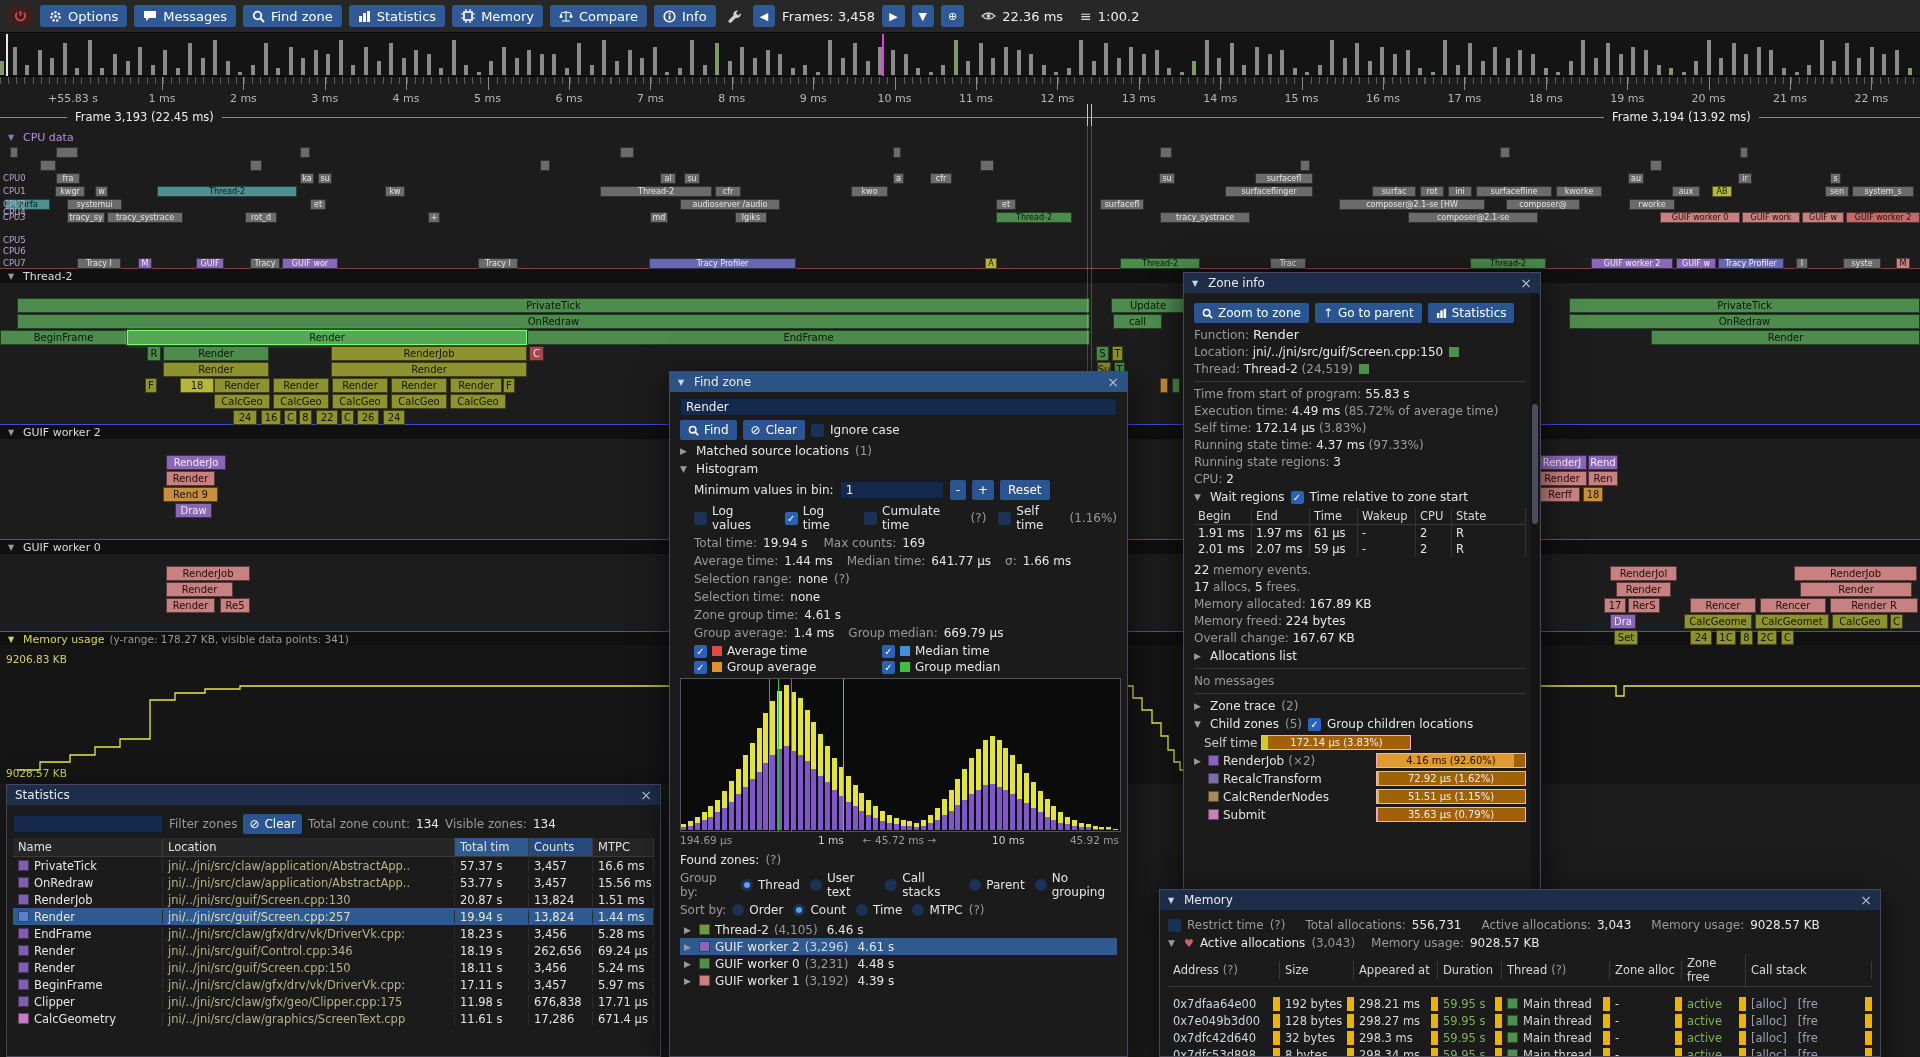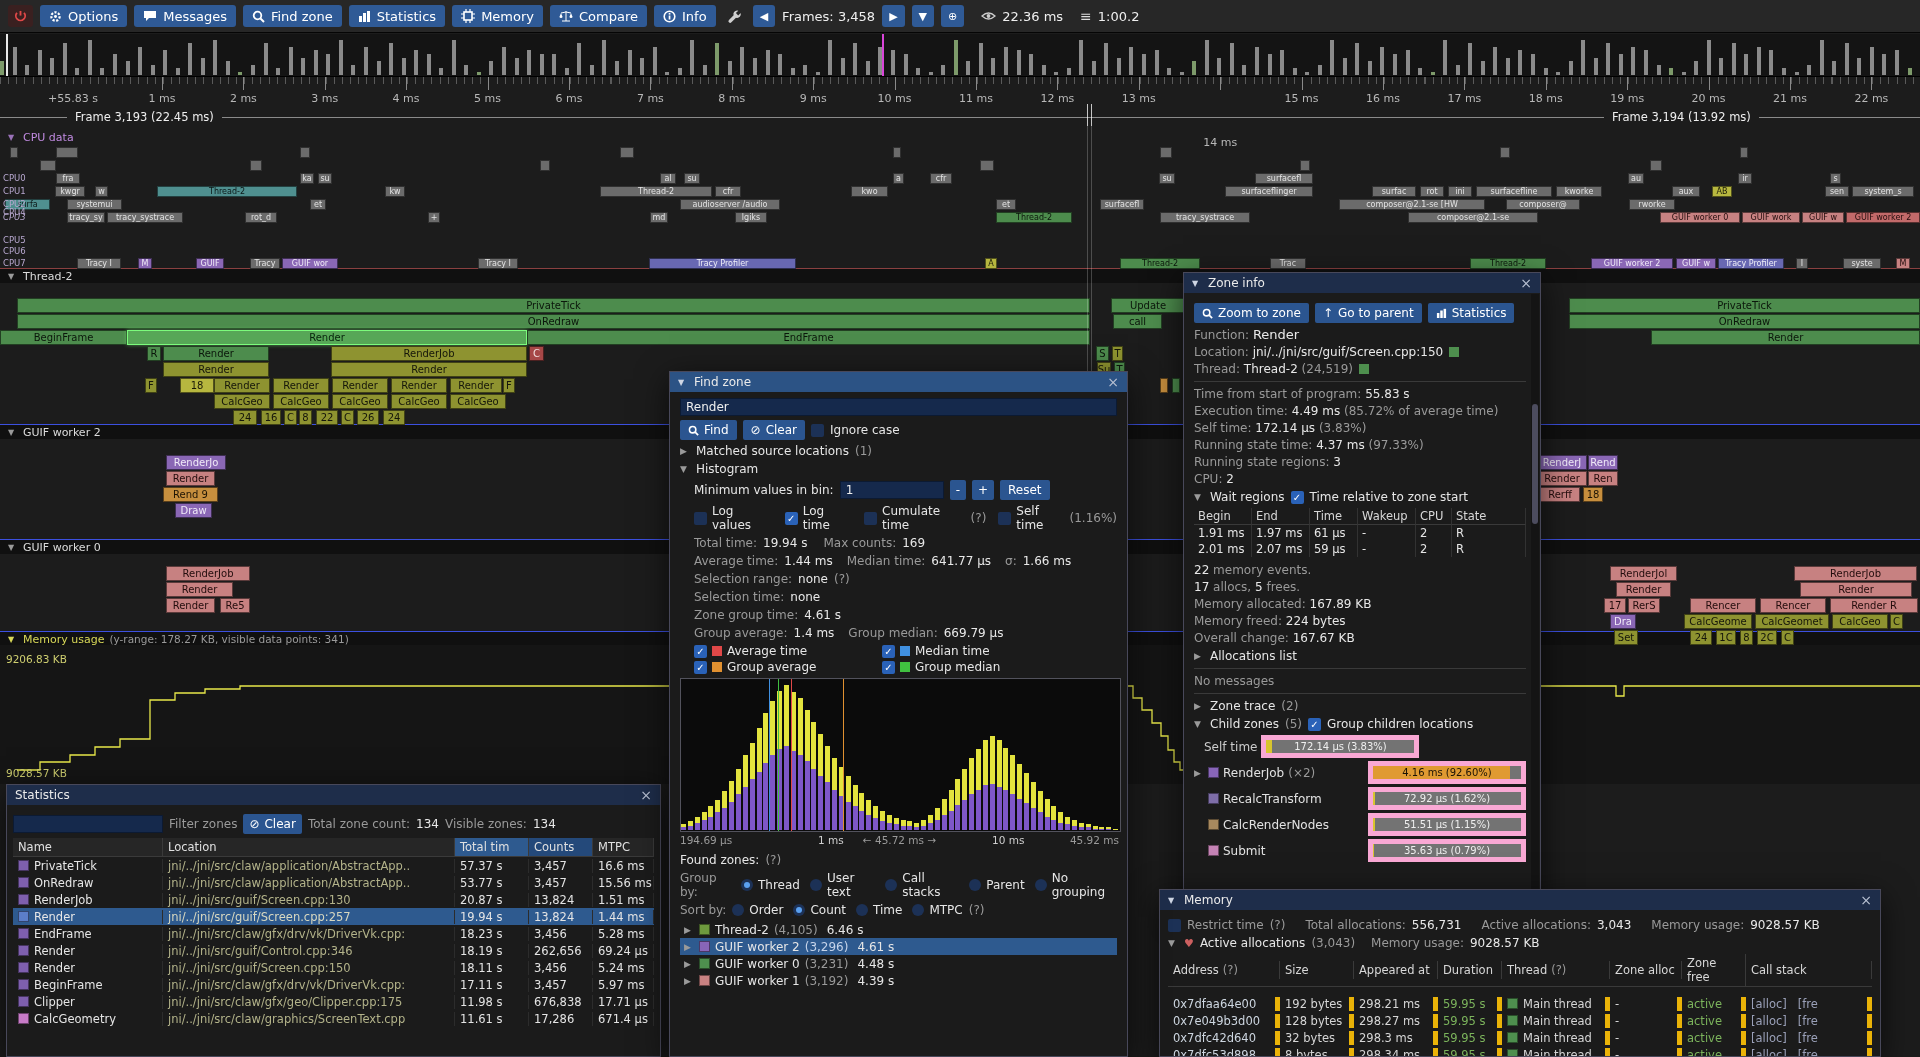--- a/index.html
+++ b/index.html
@@ -98,21 +98,21 @@
   
   .zi-line{margin:3px 0;font-size:12px;}
   .gsq{width:10px;height:10px;background:#4e8f4e;display:inline-block;margin-left:6px;vertical-align:-1px;}
   #wait-head,.wait-row{display:grid;grid-template-columns:58px 58px 48px 58px 36px 1fr;font-size:11.5px;}
   #wait-head .wcell{color:#d8d8d8;border-bottom:1px solid #3a3a3a;}
   .wcell{padding:1px 4px;border-right:1px solid #323232;white-space:nowrap;overflow:hidden;}
   .child-row{display:flex;align-items:center;gap:4px;margin:3px 0;}
   .cleft{display:flex;align-items:center;gap:4px;flex:1;min-width:0;overflow:hidden;white-space:nowrap;}
   .cname{color:#e2e2e2;}
   .cname.self{color:#cccccc;margin-left:10px;}
-  .cbar{position:relative;flex:0 0 148px;height:13px;background:#737373;border:5px solid #f9a8d4;}
+  .cbar{position:relative;flex:0 0 148px;height:13px;background:#a16207;border:1px solid #f9a8d4;}
   .cfill{position:absolute;left:0;top:0;bottom:0;background:#d8c52e;}
   .cfill.full{background:#e09a32;}
   .ctext{position:absolute;inset:0;text-align:center;font-size:10px;line-height:13px;color:#efefef;white-space:nowrap;}
   .ctext.dark{color:#1a1205;}
   .scrollbar{position:absolute;right:1px;top:21px;bottom:1px;width:8px;background:#141414;}
   .scroll-thumb{position:absolute;left:1px;width:6px;height:120px;top:110px;background:#4c4c5e;border-radius:3px;}
   
   #stats-head,.stats-row{display:grid;grid-template-columns:150px 292px 74px 64px 1fr;font-size:11.5px;align-items:center;}
   #stats-head{border-bottom:1px solid #3a3a3a;}
   .shcell{padding:2px 5px;border-right:1px solid #3a3a3a;color:#e0e0e0;background:#262626;}
@@ -122,21 +122,21 @@
   .stats-row.sel{background:#2e5a8f;}
   .scell{padding:0 5px;border-right:1px solid #2c2c2c;white-space:nowrap;overflow:hidden;display:flex;align-items:center;gap:5px;}
   .scell.loc{color:#b3b38a;}
   .stats-row.sel .scell.loc{color:#d8d8c0;}
   .scell.num{justify-content:flex-start;color:#e4e4e4;}
   
   #mem-head,.mem-row{display:grid;grid-template-columns:112px 74px 84px 64px 108px 72px 64px 1fr;font-size:11.5px;align-items:center;}
   #mem-head{border-bottom:1px solid #3a3a3a;}
   .mhcell{padding:2px 5px;border-right:1px solid #3a3a3a;color:#d8d8d8;display:flex;gap:4px;}
   .mem-row{height:17px;}
-  .mcell{padding:0 5px;border-right:5px solid #eab308;white-space:nowrap;overflow:hidden;display:flex;align-items:center;gap:5px;color:#d6d6d6;margin-top:16px;}
+  .mcell{padding:0 5px;border-right:7px solid #eab308;white-space:nowrap;overflow:hidden;display:flex;align-items:center;gap:5px;color:#d6d6d6;margin-top:16px;}
   .mcell.addr{color:#cdd6e0;}
   .mcell.dur,.mcell.act{color:#7cb45c;}
   .mcell.thread .sq{background:#4e8f4e;}
   .link{color:#9aa0b8;margin-right:6px;}
   .heart{color:#cd6060;font-size:11px;}
 </style>
 </head>
 <body>
 
 <div class="screen">
@@ -422,21 +422,21 @@
         <div class="tick-label" style="left: 406px;">4 ms</div>
         <div class="tick-label" style="left: 487.6px;">5 ms</div>
         <div class="tick-label" style="left: 569px;">6 ms</div>
         <div class="tick-label" style="left: 650.4px;">7 ms</div>
         <div class="tick-label" style="left: 731.8px;">8 ms</div>
         <div class="tick-label" style="left: 813.2px;">9 ms</div>
         <div class="tick-label" style="left: 894.6px;">10 ms</div>
         <div class="tick-label" style="left: 976px;">11 ms</div>
         <div class="tick-label" style="left: 1057.4px;">12 ms</div>
         <div class="tick-label" style="left: 1138.8px;">13 ms</div>
-        <div class="tick-label" style="left: 1220.2px; margin-top: 44px;">14 ms</div>
+        <div class="tick-label" style="left: 1220.2px;">14 ms</div>
         <div class="tick-label" style="left: 1301.6px;">15 ms</div>
         <div class="tick-label" style="left: 1383px;">16 ms</div>
         <div class="tick-label" style="left: 1464.4px;">17 ms</div>
         <div class="tick-label" style="left: 1545.8px;">18 ms</div>
         <div class="tick-label" style="left: 1627.2px;">19 ms</div>
         <div class="tick-label" style="left: 1708.6px;">20 ms</div>
         <div class="tick-label" style="left: 1790px;">21 ms</div>
         <div class="tick-label" style="left: 1871.4px;">22 ms</div>
       </div>
     <span class="ruler-origin">+55.83 s</span>

